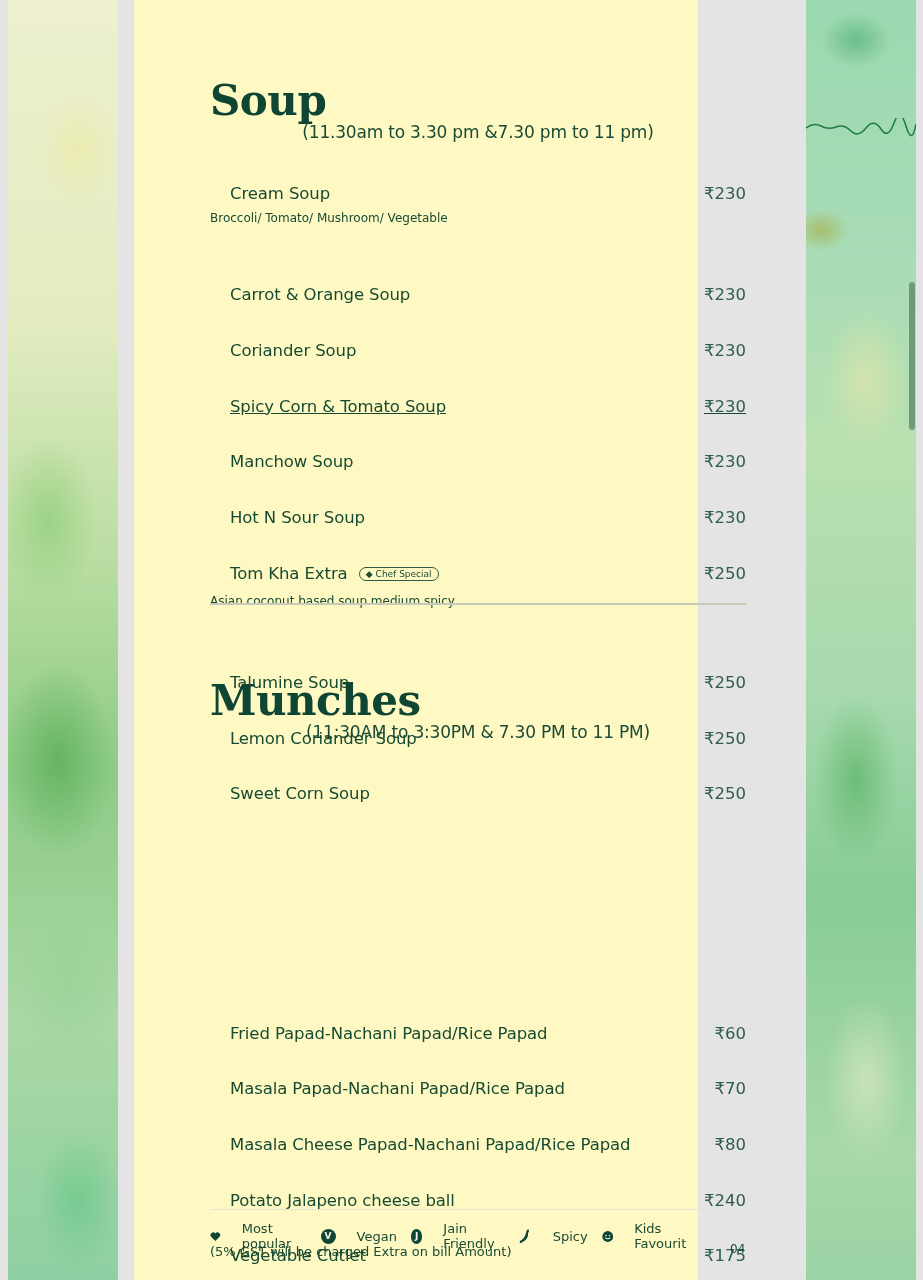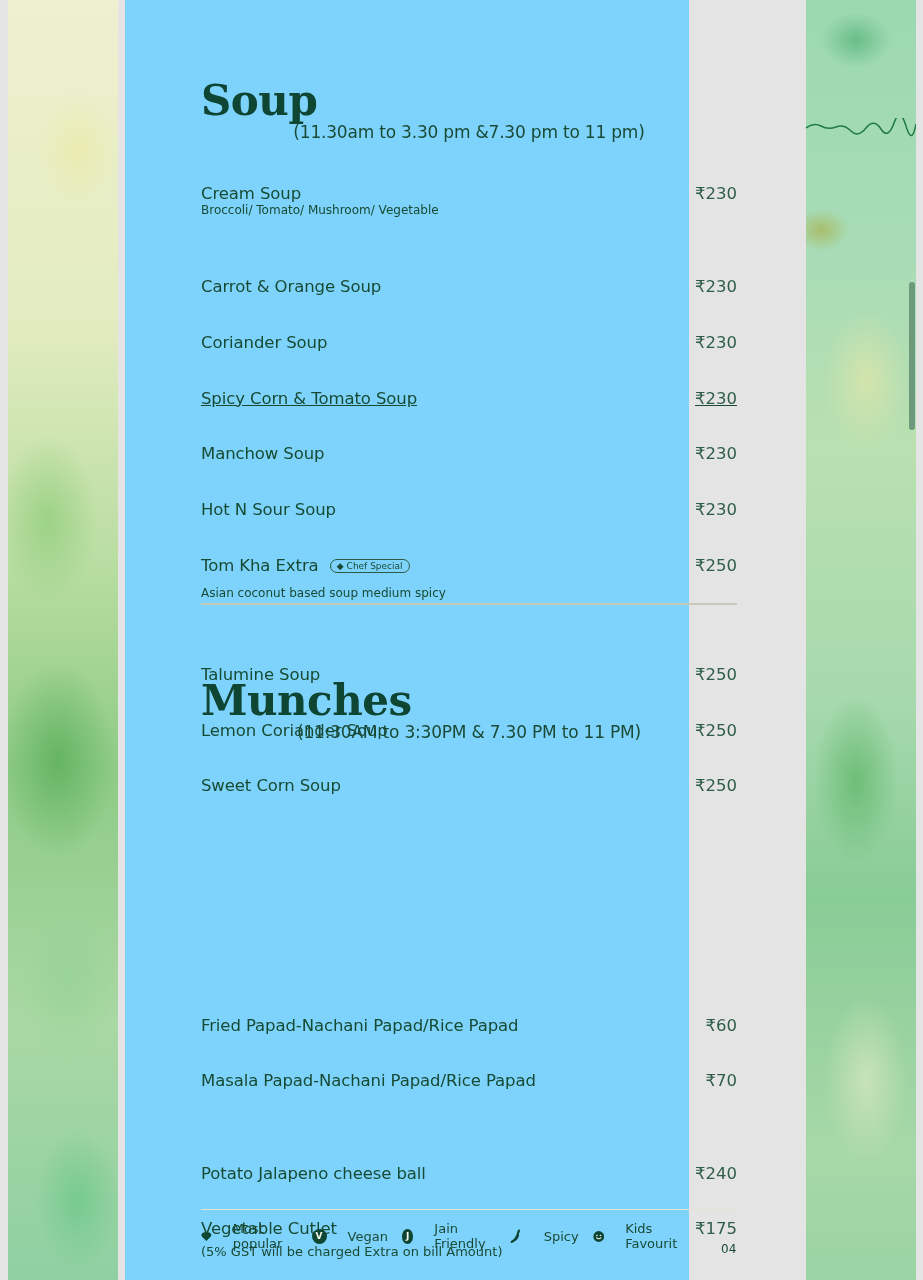--- a/index.html
+++ b/index.html
@@ -30,35 +30,35 @@
       linear-gradient(180deg, #9cd9b0 0%, #a8dcb6 20%, #b9e0b0 35%, #a6d9ad 55%, #88cc96 70%, #a7d8a8 90%, #9bd3a4 100%);
   }
   .ink-line {
     position: absolute; left: 806px; top: 118px; width: 110px; height: 20px;
   }
   .scrollbar {
     position: absolute; left: 909px; top: 282px; width: 6px; height: 148px;
     background: #6d9a7b; border-radius: 3px;
   }
   .page {
-    position: absolute; left: 125px; top: 0; width: 564px; height: 1280px;
-    background: #7dd3fc;
+    position: absolute; left: 134px; top: 0; width: 564px; height: 1280px;
+    background: #fef9c3;
   }
   .content { position: absolute; left: 76px; width: 536px; }
   .section-title {
     font-family: "DejaVu Serif", serif; font-weight: bold;
     font-size: 42px; color: #0f4533; letter-spacing: -0.5px;
     margin: 0; line-height: 1;
   }
   .hours { font-size: 17px; color: #1a4a35; margin-top: 0; letter-spacing: -0.2px; text-align: center; }
   .item { position: relative; }
-  .item-row { display: flex; justify-content: space-between; align-items: baseline; }
+  .item-row { display: flex; justify-content: space-between; align-items: baseline; margin-left: 20px; }
   .item-name { font-size: 16.5px; color: #174a33; font-weight: 500; letter-spacing: -0.1px; }
   .item-price { font-size: 16.5px; color: #2f5e48; }
-  .item-desc { font-size: 12px; color: #174a33; margin-top: 0; line-height: 1.3; }
+  .item-desc { font-size: 12px; color: #174a33; margin-top: 8px; line-height: 1.3; }
   .badge {
     display: inline-flex; align-items: center; gap: 3px;
     border: 1px solid #2c5a44; border-radius: 9px;
     padding: 1px 6px; font-size: 9px; color: #1a4a35; margin-left: 6px;
     vertical-align: 2px;
   }
   .divider { position: absolute; left: 76px; width: 536px; height: 2px; background: #c7c9b9; }
   .footer-line { position: absolute; left: 76px; top: 1209px; width: 536px; height: 1px; background: #e3e4d6; }
   .legend { position: absolute; left: 76px; top: 1221px; display: flex; gap: 14px; font-size: 13px; color: #1a4a35; align-items: center; }
   .legend-item { display: inline-flex; align-items: center; gap: 21px; }
@@ -176,20 +176,26 @@
     </div>
   </div>
 
   <div class="content item" style="top:820px;">
     <div class="item-row">
       <span class="item-name">Masala Papad-Nachani Papad/Rice Papad</span>
       <span class="item-price">₹70</span>
     </div>
   </div>
 
+  <div class="content item" style="top:857px;">
+    <div class="item-row">
+      <span class="item-name">Masala Cheese Papad-Nachani Papad/Rice Papad</span>
+      <span class="item-price">₹80</span>
+    </div>
+  </div>
 
   <div class="content item" style="top:894px;">
     <div class="item-row">
       <span class="item-name">Potato Jalapeno cheese ball</span>
       <span class="item-price">₹240</span>
     </div>
   </div>
 
   <div class="content item" style="top:930px;">
     <div class="item-row">

